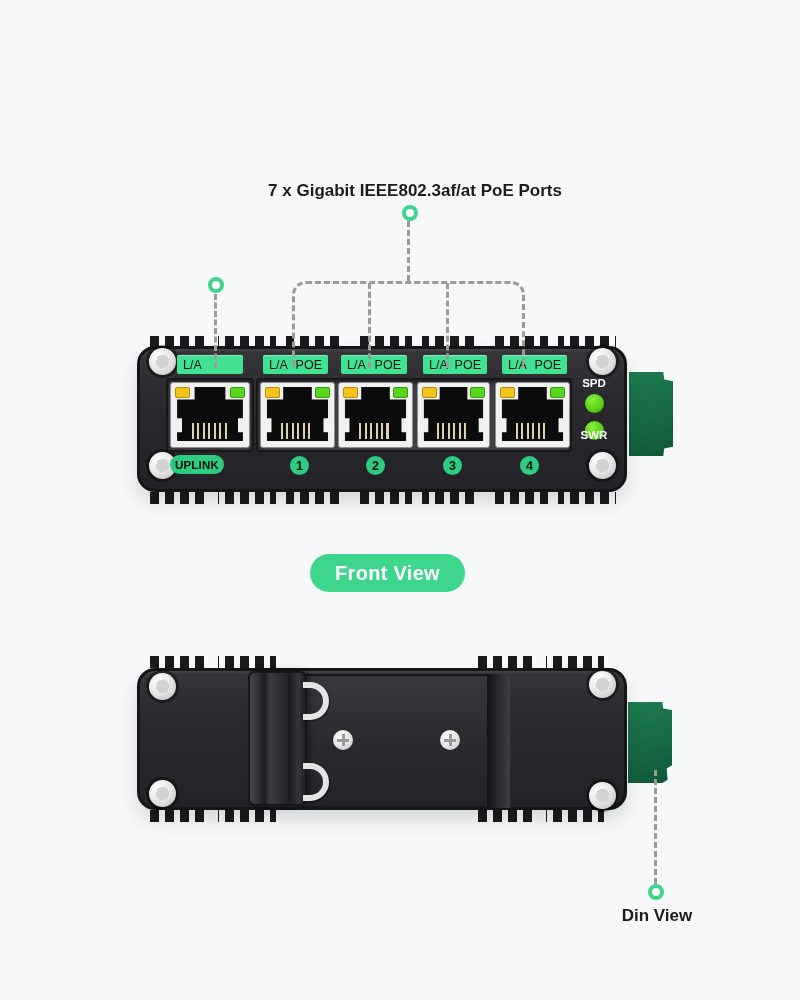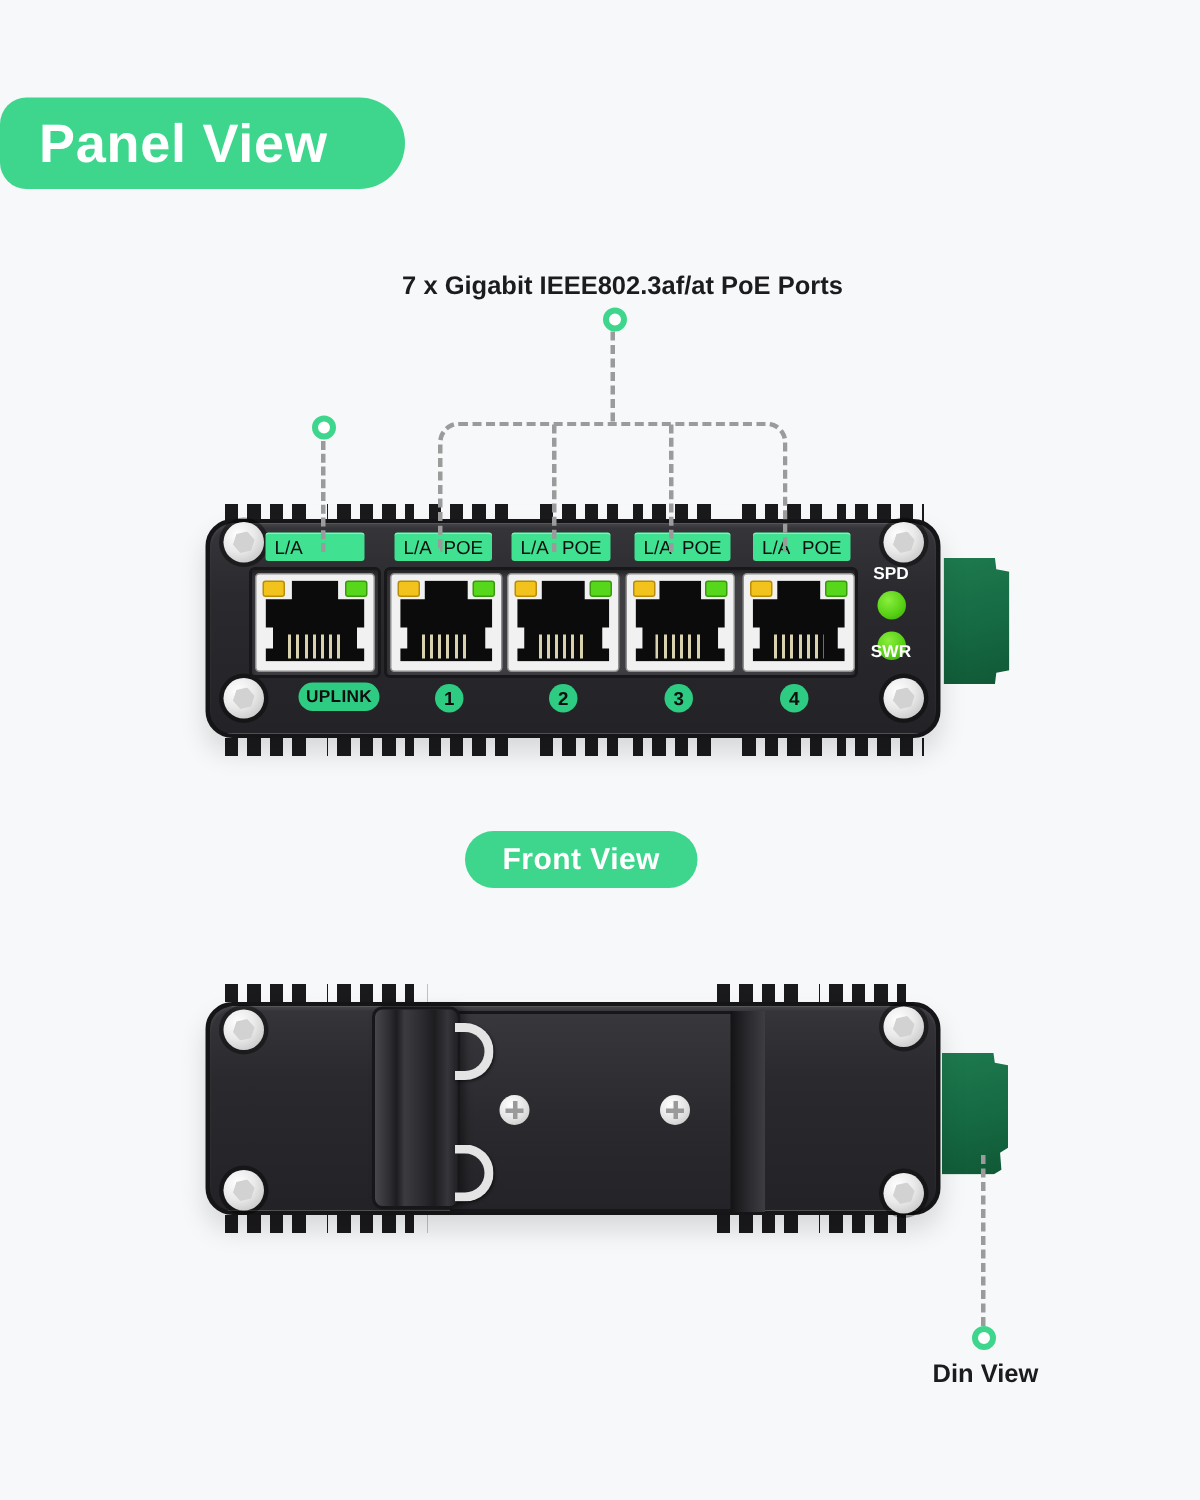--- a/index.html
+++ b/index.html
@@ -88,21 +88,21 @@
   .pins {
     position:absolute; left:27%; right:27%; top:62%; bottom:12%; display:block;
     background:repeating-linear-gradient(90deg,#d9d2ae 0 2px, rgba(0,0,0,0) 2px 5.5px);
   }
   .numcircle {
     top:456px; width:19px; height:19px; border-radius:50%; background:#2ecb82; z-index:3;
     color:#0e0e0e; font-size:12.5px; font-weight:bold;
     display:flex; align-items:center; justify-content:center;
   }
   .uplink-pill {
-    left:199px; top:455px; width:54px; height:19px; border-radius:10px;
+    left:170px; top:455px; width:54px; height:19px; border-radius:10px;
     background:#2ecb82; z-index:3; color:#0e0e0e; font-size:11.5px; font-weight:bold;
     display:flex; align-items:center; justify-content:center; letter-spacing:.2px;
   }
   .ind-label { color:#ffffff; font-size:11.5px; font-weight:bold; z-index:3; width:40px; text-align:center; }
   .ind-led {
     width:19px; height:19px; border-radius:50%; z-index:3;
     background:radial-gradient(circle at 38% 32%, #8aee3e 0%, #55cf13 60%, #37a106 100%);
   }
 
   
@@ -138,21 +138,20 @@
     background:radial-gradient(circle at 38% 32%, #ffffff 0%, #e2e2e2 55%, #bdbdbd 100%);
   }
   .pscrew .cx { position:absolute; left:4px; top:8.5px; width:12px; height:3px; background:#9a9a9a; display:block; }
   .pscrew .cy { position:absolute; left:8.5px; top:4px; width:3px; height:12px; background:#9a9a9a; display:block; }
 </style>
 </head>
 <body>
 
 <div class="canvas">
 
-  <div class="abs title-badge">Panel View</div>
 
   <div class="abs callout-text poe-callout">7 x Gigabit IEEE802.3af/at PoE Ports</div>
   <div class="abs callout-text din-callout">Din View</div>
 
   <div class="abs marker" style="left:402px; top:205px;"></div>
   <div class="abs marker" style="left:208px; top:277px;"></div>
   <div class="abs marker" style="left:648px; top:884px;"></div>
 
   <div class="abs dash-v" style="left:407px; top:221px; height:60px;"></div>
   <div class="abs bracket"></div>

